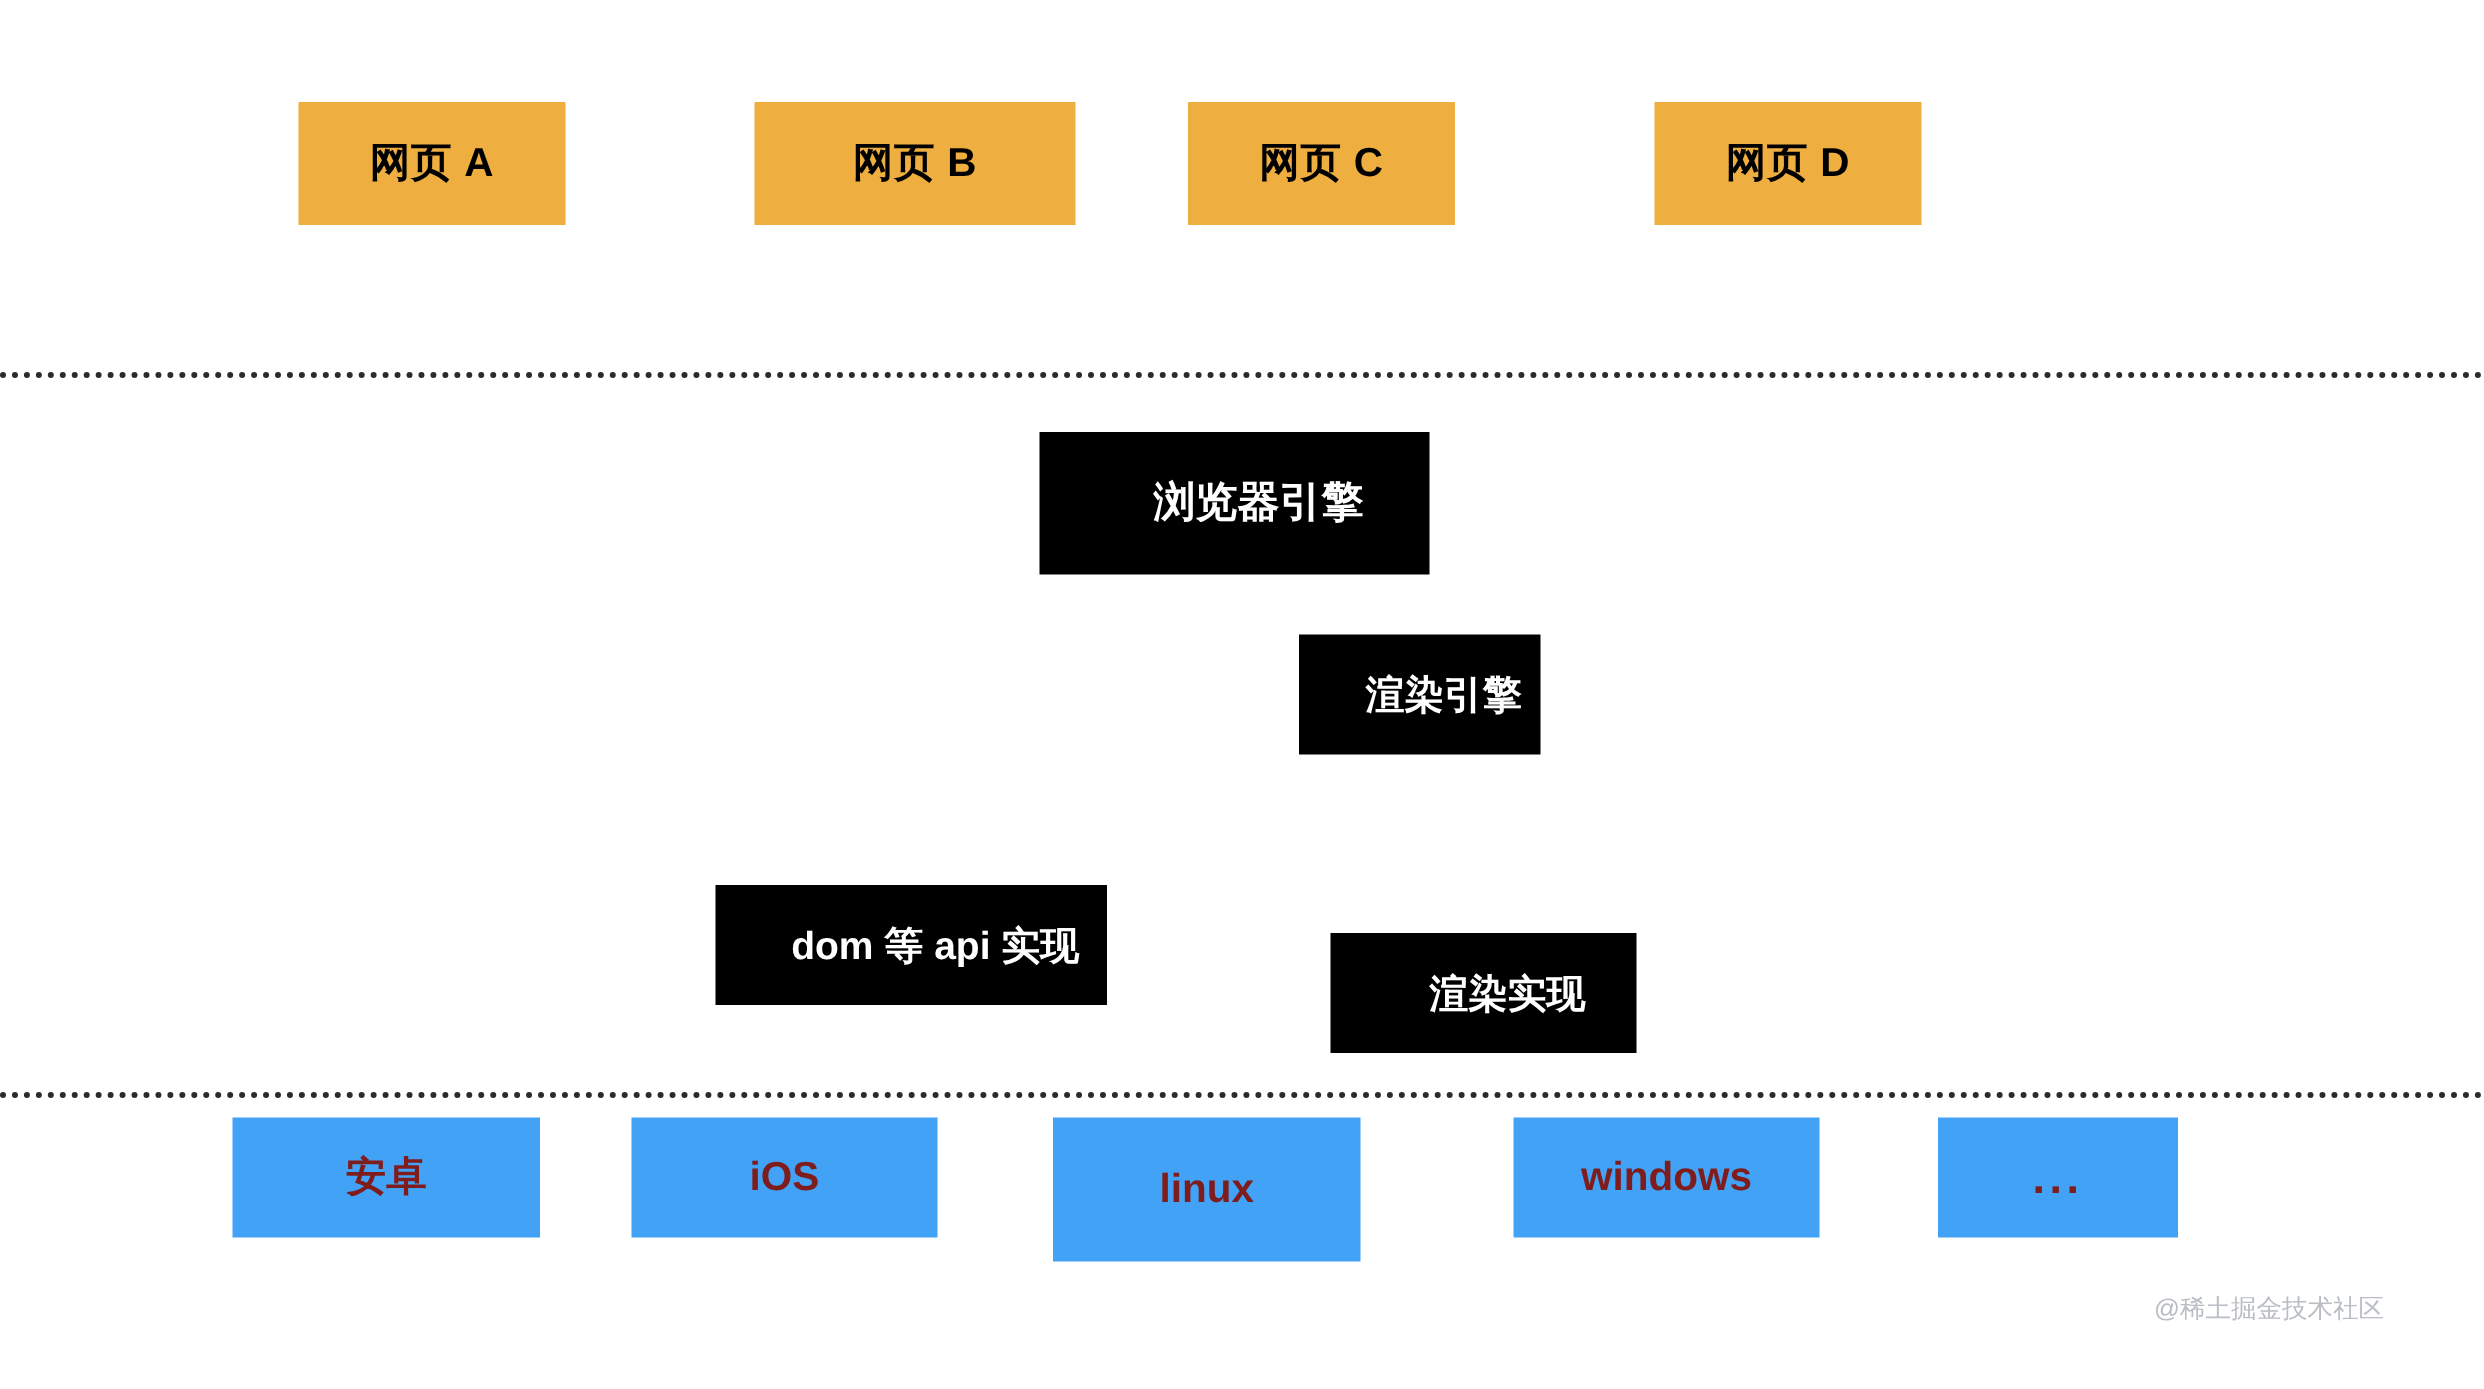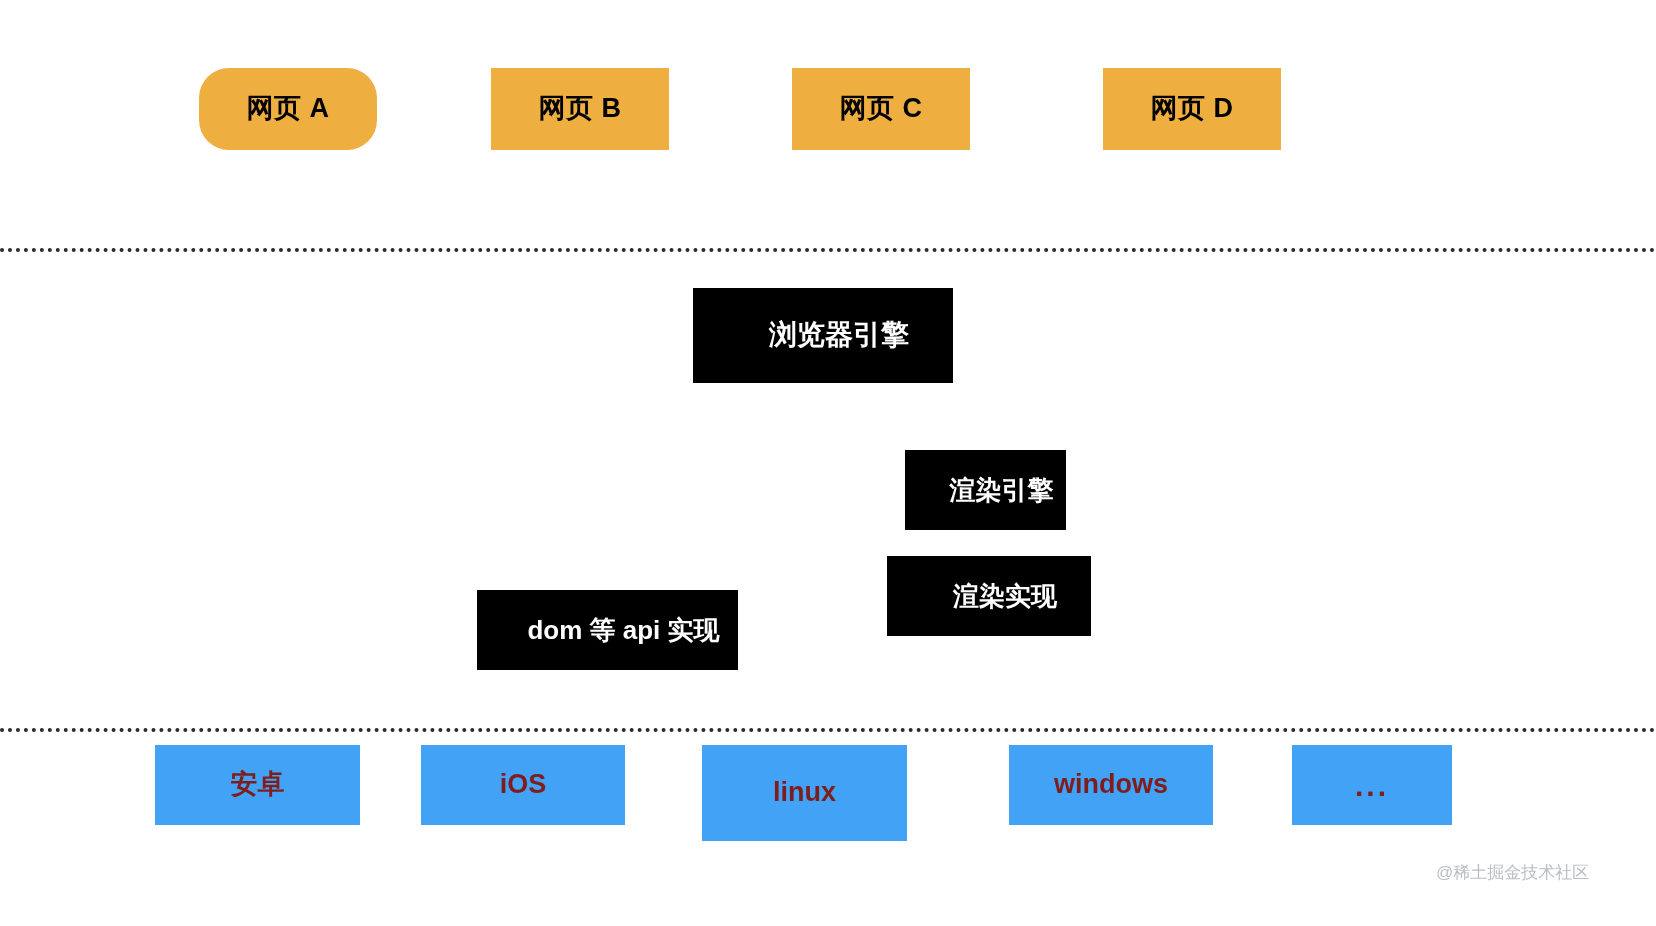--- a/index.html
+++ b/index.html
@@ -66,47 +66,47 @@
     font-size: 17px;
     font-weight: 400;
     white-space: nowrap;
   }
 </style>
 </head>
 <body>
 
 <div id="canvas">
 
-  <div class="box box-web" style="left:199px; top:68px; width:178px; height:82px;border-radius:30px;">
+  <div class="box box-web" style="left:199px; top:68px; width:178px; height:82px;">
     <span>网页 A</span>
   </div>
-  <div class="box box-web" style="left:491px; top:68px; width:178px; height:82px;text-align:center;">
+  <div class="box box-web" style="left:503px; top:68px; width:214px; height:82px;text-align:center;">
     <span>网页 B</span>
   </div>
   <div class="box box-web" style="left:792px; top:68px; width:178px; height:82px;">
     <span>网页 C</span>
   </div>
   <div class="box box-web" style="left:1103px; top:68px; width:178px; height:82px;">
     <span>网页 D</span>
   </div>
 
   <div class="divider" style="top:248px;"></div>
 
   <div class="box box-engine lvl1" style="left:693px; top:288px; width:260px; height:95px;">
     <span>浏览器引擎</span>
   </div>
 
-  <div class="box box-engine lvl2" style="left:866px; top:450px; width:161px; height:80px;margin-left:39px;">
+  <div class="box box-engine lvl2" style="left:866px; top:423px; width:161px; height:80px;">
     <span>渲染引擎</span>
   </div>
 
   <div class="box box-engine lvl3" style="left:477px; top:590px; width:261px; height:80px;">
     <span>dom 等 api 实现</span>
   </div>
-  <div class="box box-engine lvl3" style="left:887px; top:556px; width:204px; height:80px;">
+  <div class="box box-engine lvl3" style="left:887px; top:622px; width:204px; height:80px;">
     <span>渲染实现</span>
   </div>
 
   <div class="divider" style="top:728px;"></div>
 
   <div class="box box-os" style="left:155px; top:745px; width:205px; height:80px;">
     <span>安卓</span>
   </div>
   <div class="box box-os" style="left:421px; top:745px; width:204px; height:80px;">
     <span>iOS</span>

